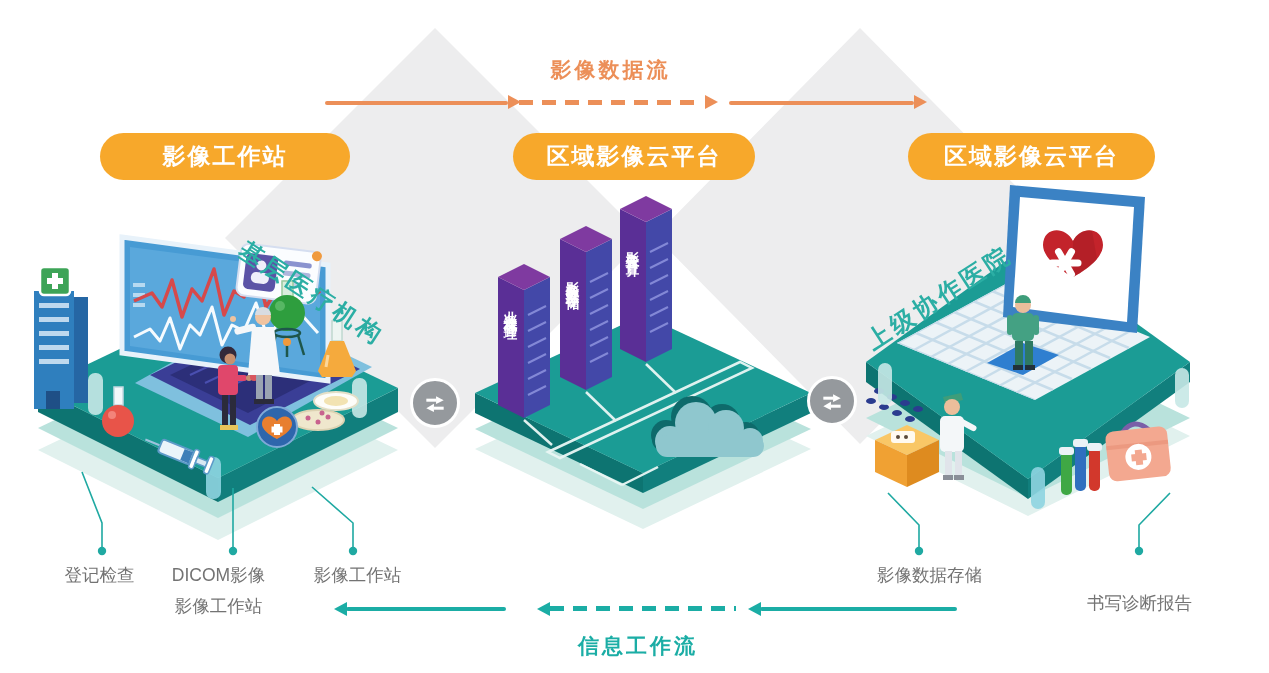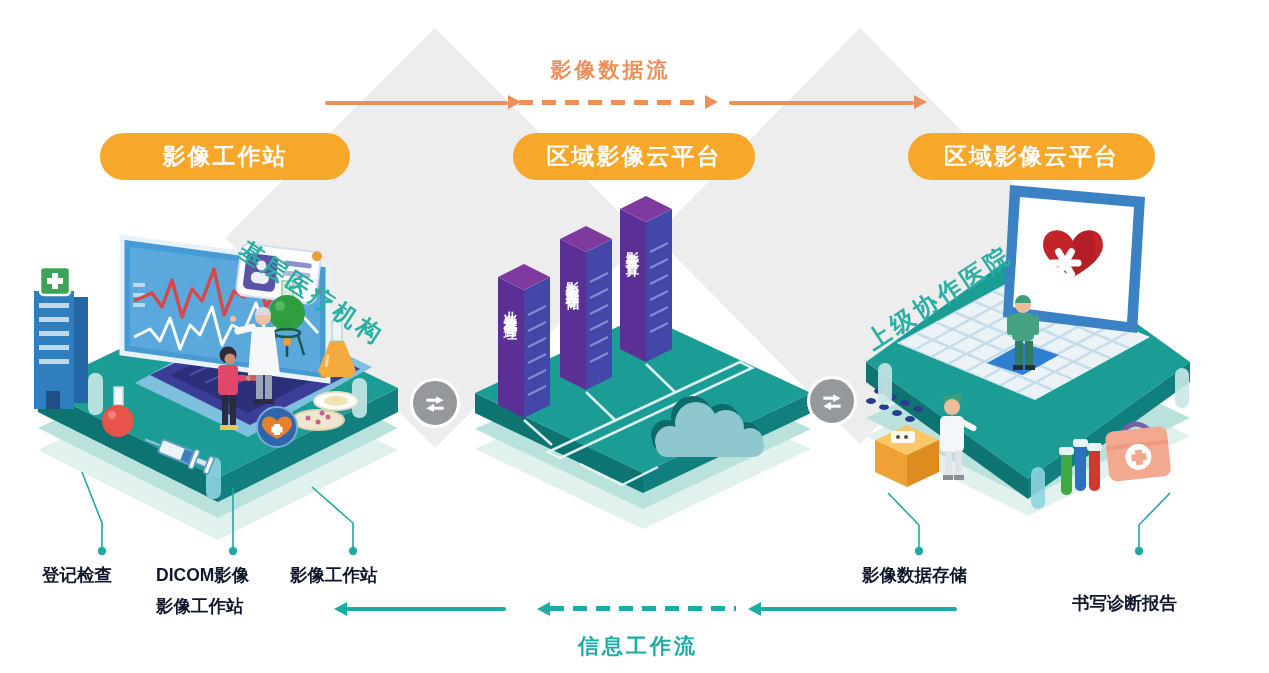--- a/index.html
+++ b/index.html
@@ -34,21 +34,21 @@
         white-space:nowrap;z-index:7;}
   #inst-left{left:250px;top:234px;transform:rotate(33deg);transform-origin:0 0;}
   #inst-right{left:860px;top:330px;transform:rotate(-33deg);transform-origin:0 0;}
 
   .tower-label{position:absolute;writing-mode:vertical-rl;text-orientation:upright;color:#fff;
                font-size:13.5px;font-weight:600;letter-spacing:3px;z-index:7;}
   #tower-label-1{left:501px;top:300px;height:112px;}
   #tower-label-2{left:563px;top:270px;height:112px;}
   #tower-label-3{left:623px;top:240px;height:96px;}
 
-  .task{position:absolute;color:#0f172a;font-size:17.5px;font-weight:700;text-align:left;
+  .task{position:absolute;color:#737373;font-size:17.5px;font-weight:400;text-align:center;
         white-space:pre-line;line-height:1.75;z-index:6;}
   #task-1{left:42px;top:560px;width:115px;}
   #task-2{left:156px;top:560px;width:125px;}
   #task-3{left:290px;top:560px;width:135px;}
   #task-4{left:862px;top:560px;width:135px;}
   #task-5{left:1072px;top:560px;width:135px;margin-top:28px;}
 
   .scene{position:absolute;z-index:3;}
   #scene-left{left:30px;top:225px;}
   #scene-mid{left:430px;top:195px;}

